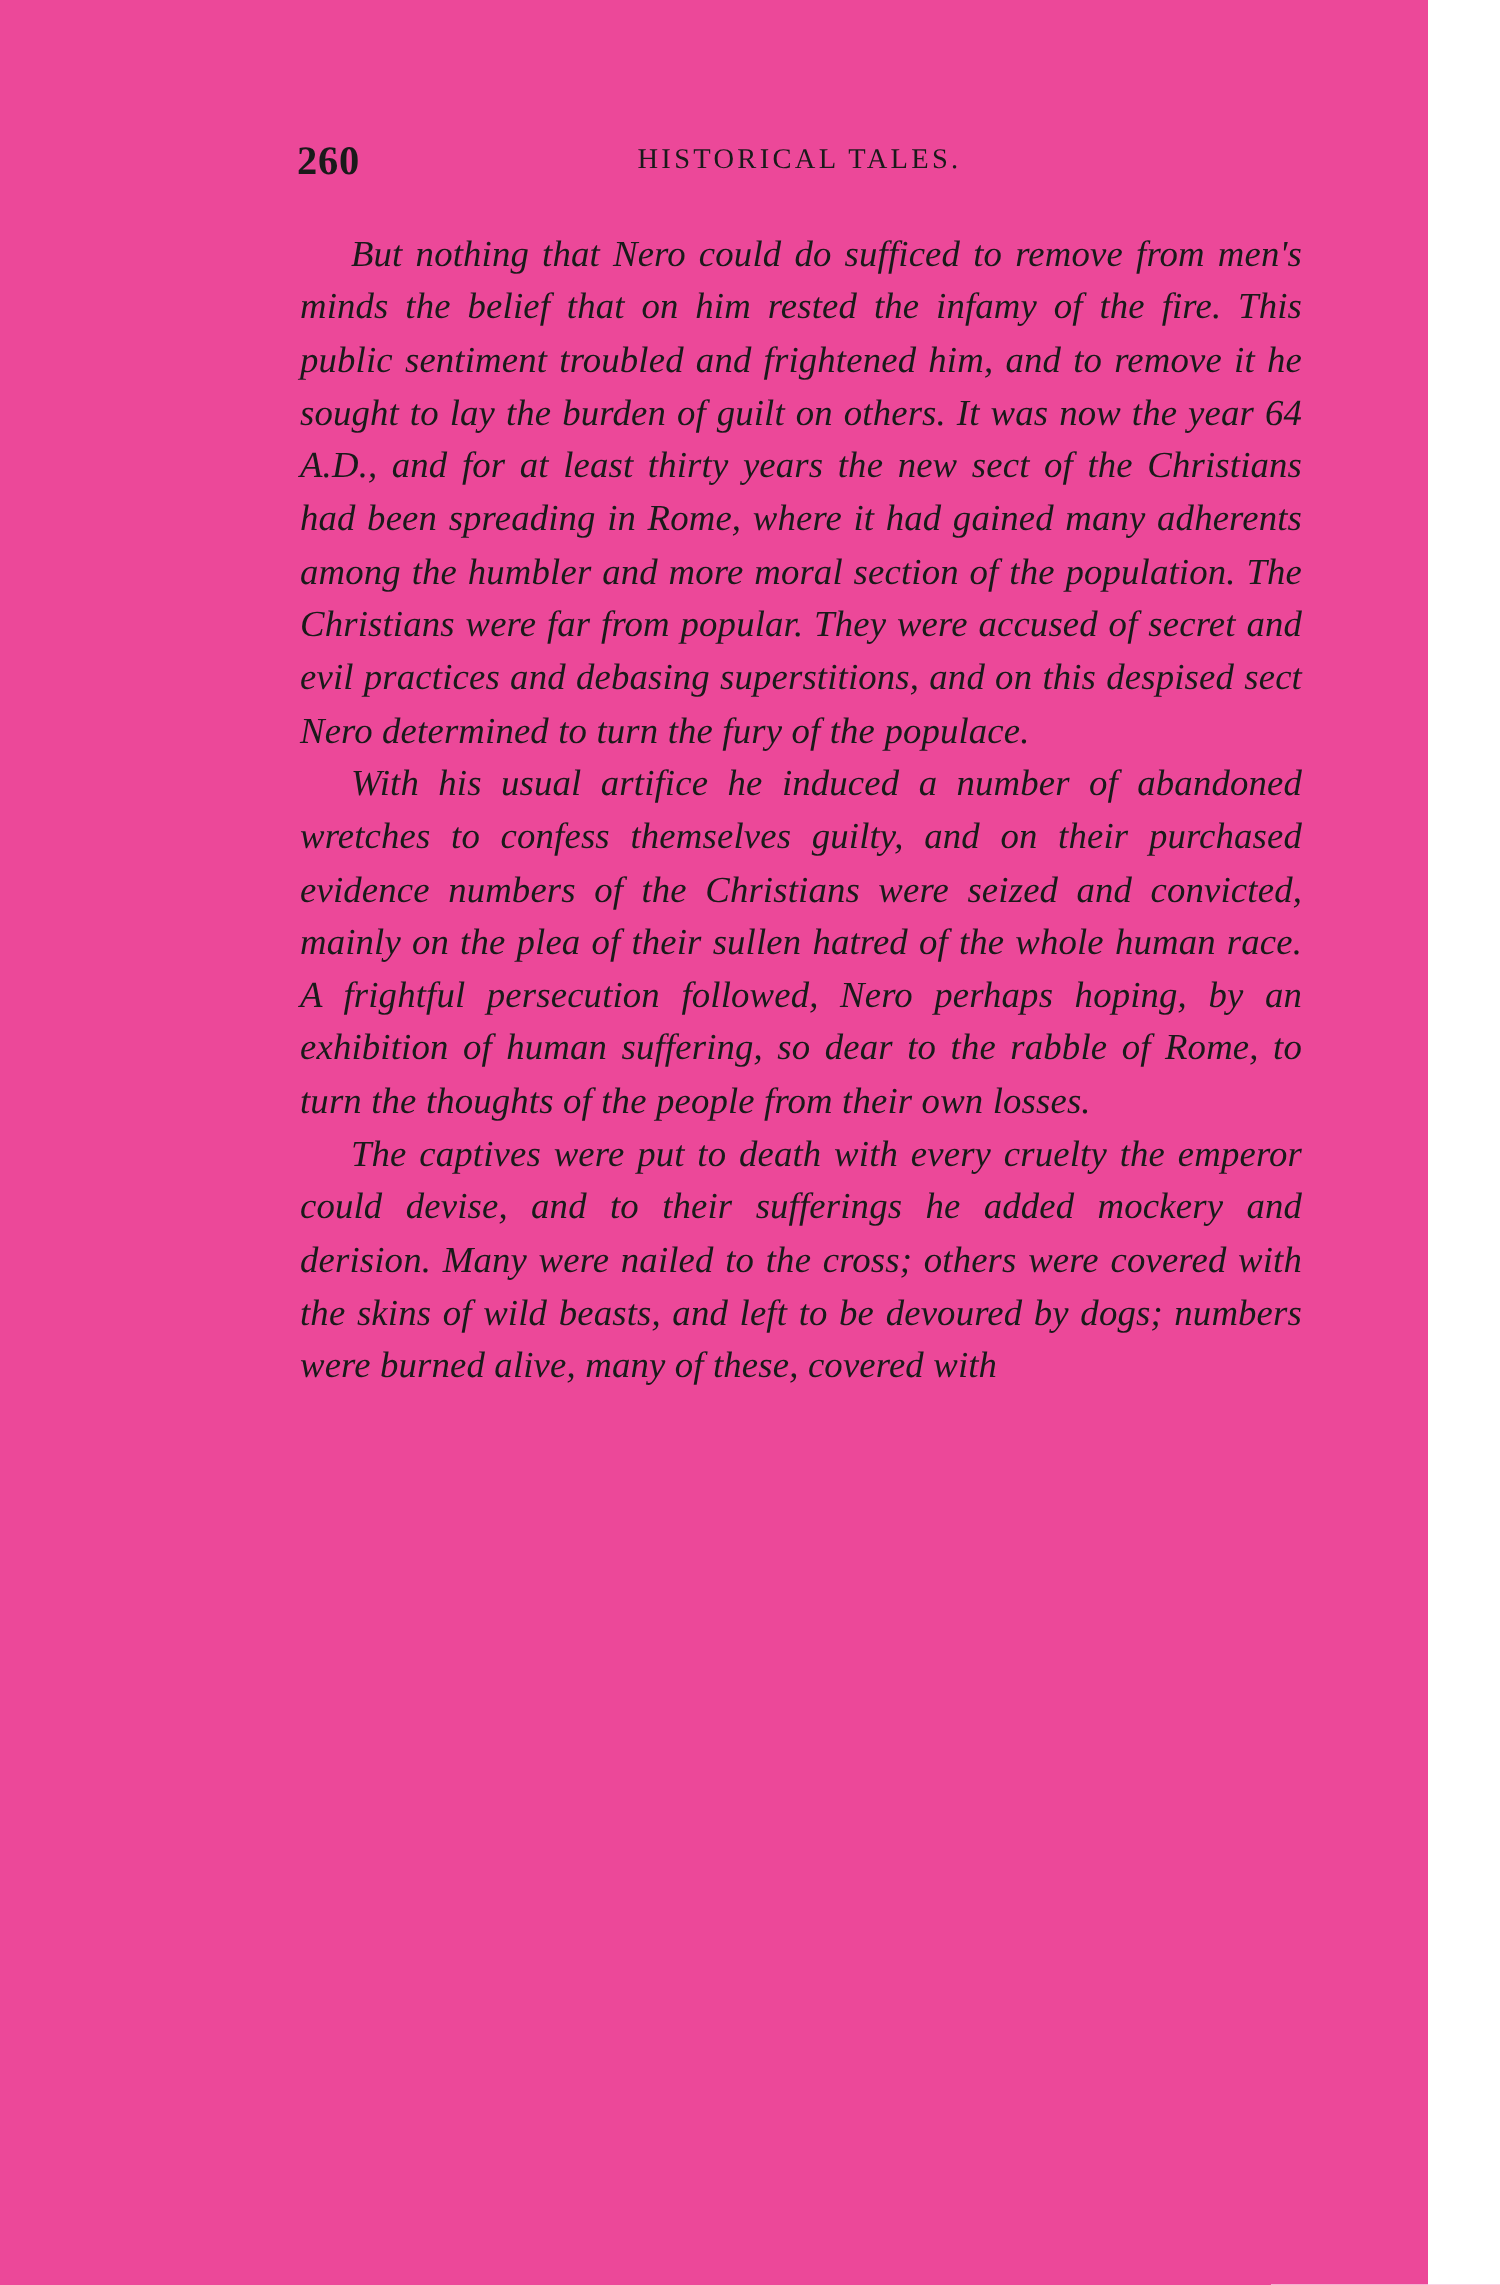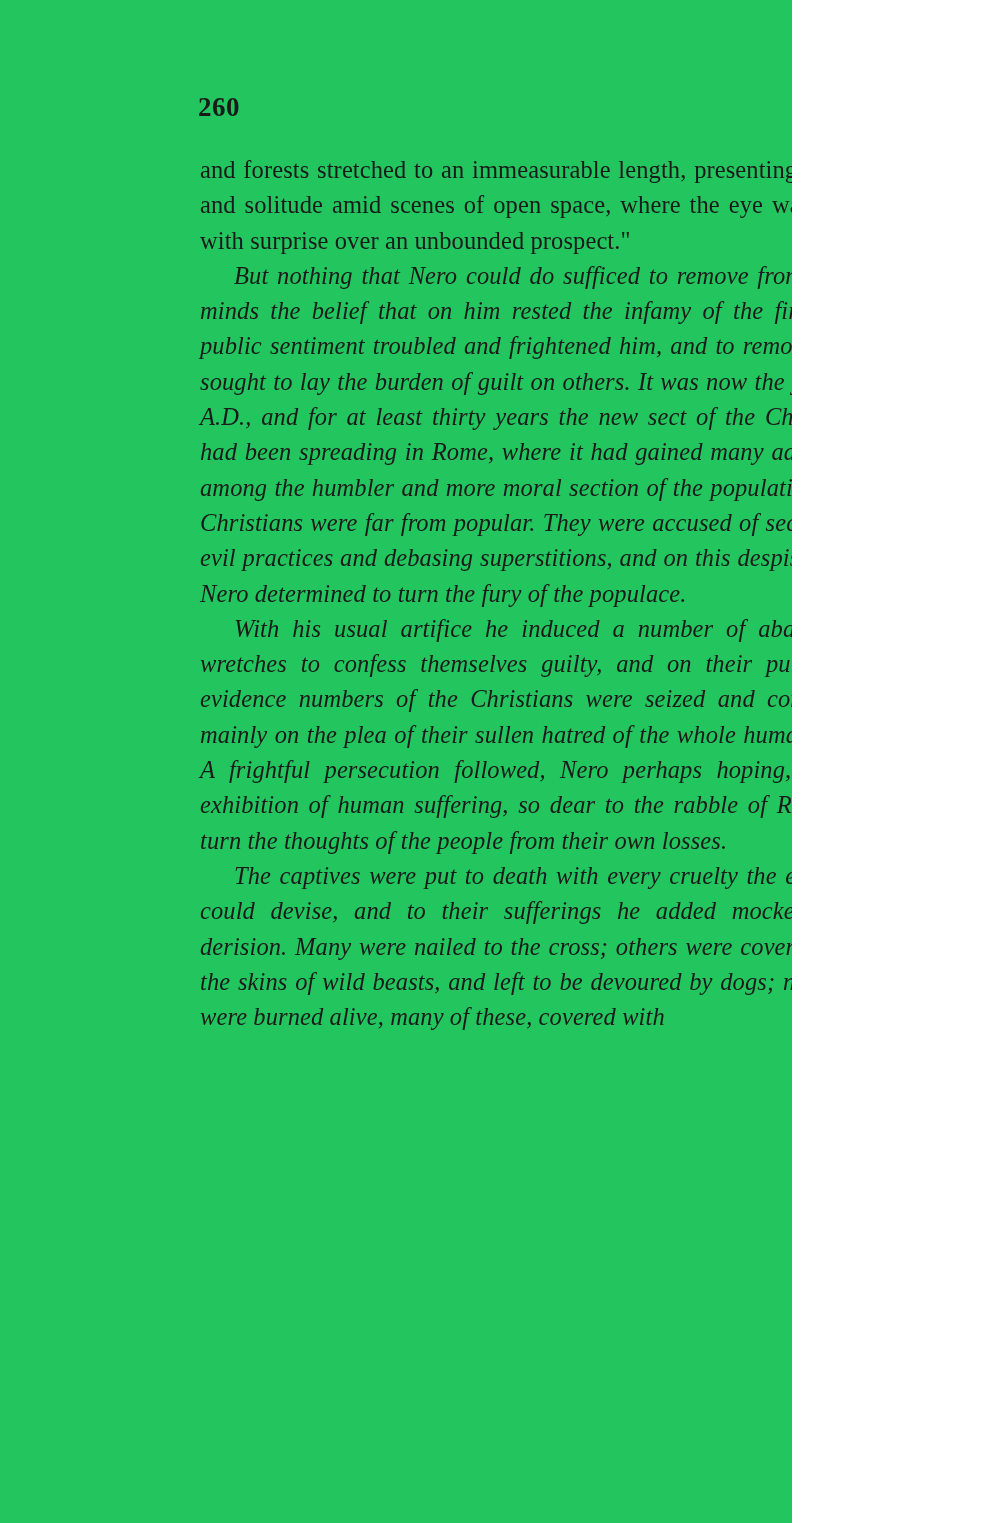--- a/index.html
+++ b/index.html
@@ -10,23 +10,23 @@
   body {
     width: 1000px;
     height: 1523px;
     position: relative;
     font-family: "Liberation Serif", serif;
     color: #1a1a1a;
   }
   .page {
     position: absolute;
     top: 0; left: 0;
-    width: 792px;
+    width: 952px;
     height: 1523px;
-    background: #22c55e;
+    background: #ec4899;
     overflow: hidden;
   }
   .header {
     position: absolute;
     top: 92px;
     left: 198px;
     width: 670px;
     height: 30px;
   }
   .page-number {
@@ -69,22 +69,22 @@
     font-style: italic;
   }
 </style>
 </head>
 <body>
 
 <div class="page">
 
   <div class="header">
     <div class="page-number">260</div>
+    <div class="running-head">HISTORICAL TALES.</div>
   </div>
 
   <div class="body-text">
-    <p class="para">and forests stretched to an immeasurable length, presenting gloom and solitude amid scenes of open space, where the eye wandered with surprise over an unbounded prospect."</p>
     <p class="para indent">But nothing that Nero could do sufficed to remove from men's minds the belief that on him rested the infamy of the fire.  This public sentiment troubled and frightened him, and to remove it he sought to lay the burden of guilt on others.  It was now the year 64 A.D., and for at least thirty years the new sect of the Christians had been spreading in Rome, where it had gained many adherents among the humbler and more moral section of the population. The Christians were far from popular.  They were accused of secret and evil practices and debasing superstitions, and on this despised sect Nero determined to turn the fury of the populace.</p>
     <p class="para indent">With his usual artifice he induced a number of abandoned wretches to confess themselves guilty, and on their purchased evidence numbers of the Christians were seized and convicted, mainly on the plea of their sullen hatred of the whole human race. A frightful persecution followed, Nero perhaps hoping, by an exhibition of human suffering, so dear to the rabble of Rome, to turn the thoughts of the people from their own losses.</p>
     <p class="para indent">The captives were put to death with every cruelty the emperor could devise, and to their sufferings he added mockery and derision.  Many were nailed to the cross; others were covered with the skins of wild beasts, and left to be devoured by dogs; numbers were burned alive, many of these, covered with</p>
   </div>
 
 </div>
 
 </body></html>

